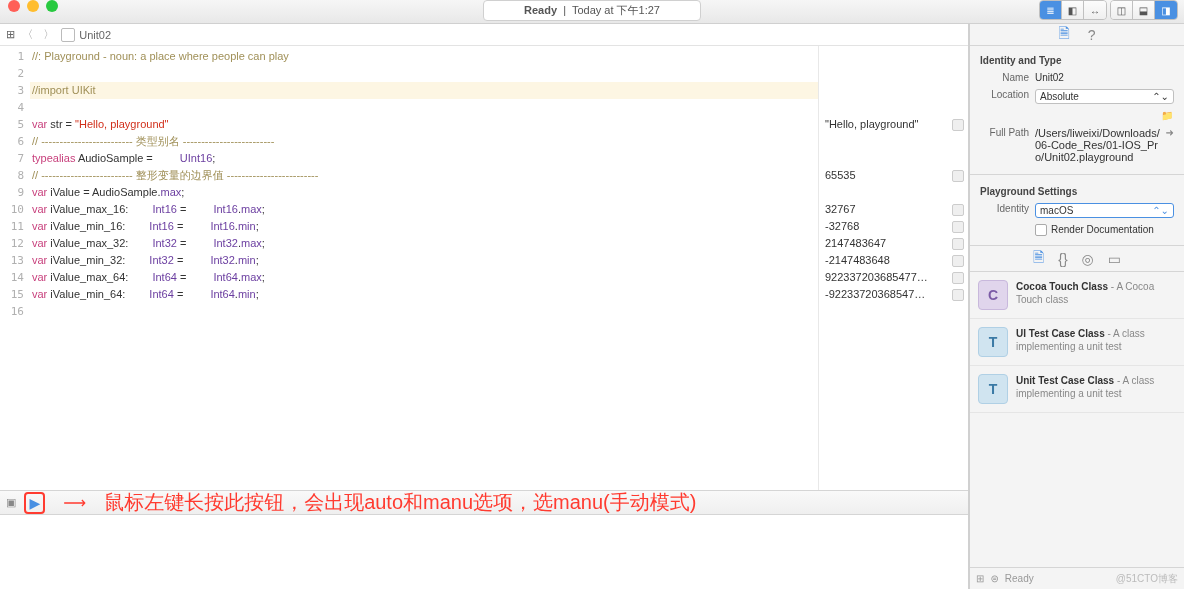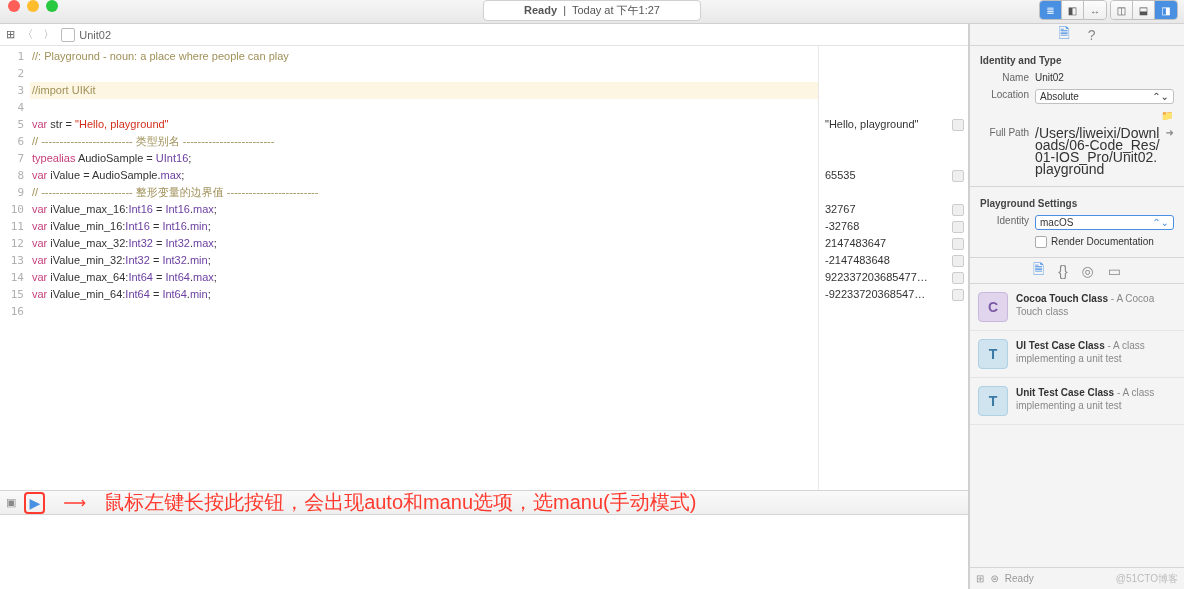--- a/index.html
+++ b/index.html
@@ -20,21 +20,21 @@
 .jumpbar .nav { color: #999; padding: 0 3px; }
 .fileicon { width: 14px; height: 14px; background: #fff; border: 1px solid #bbb; border-radius: 2px; display: inline-block; }
 .code-scroll { flex: 1; display: flex; background: #fff; overflow: hidden; }
 .gutters { width: 30px; background: #fff; text-align: right; padding: 2px 6px 0 0; }
 .lno { font: 11px 'Menlo', monospace; color: #b0b0b0; line-height: 17px; height: 17px; }
 .code { flex: 1; padding-top: 2px; }
 .line { font: 11px 'Menlo', monospace; line-height: 17px; height: 17px; white-space: pre; padding-left: 2px; }
 .line.hl { background: #fdf6e3; }
 .c-comment { color: #a09058; }
 .c-key { color: #c8417d; }
-.c-type { color: #6b3ea0; }
+.c-type { color: #6b3ea0; margin-left: 24px; }
 .c-str { color: #d12f1b; }
 .c-prop { color: #6b3ea0; }
 .results { width: 150px; border-left: 1px solid #e8e8e8; padding-top: 2px; }
 .rline { font: 11px 'Menlo', monospace; line-height: 17px; height: 17px; padding-left: 6px; color: #333; display: flex; align-items: center; justify-content: space-between; padding-right: 4px; }
 .rbox { width: 12px; height: 12px; background: #efefef; border: 1px solid #ccc; border-radius: 2px; }
 .bottombar { height: 24px; border-top: 1px solid #d5d5d5; background: linear-gradient(#f9f9f9,#efefef); display: flex; align-items: center; padding: 0 6px; gap: 8px; }
 .playbox { border: 2px solid #ff3b30; border-radius: 4px; padding: 1px 3px; }
 .playbtn { color: #4a90e2; font-size: 14px; }
 .arrow { color: #ff3b30; font-size: 16px; margin: 0 10px; }
 .annotation { color: #ff3b30; font-size: 20px; }
@@ -121,22 +121,22 @@
           <div class="lno">16</div>
         </div>
       <div class="code" id="code">
           <div class="line"><span class="c-comment">//: Playground - noun: a place where people can play</span></div>
           <div class="line"></div>
           <div class="line hl"><span class="c-comment">//import UIKit</span></div>
           <div class="line"></div>
           <div class="line"><span class="c-key">var </span><span>str = </span><span class="c-str">"Hello, playground"</span></div>
           <div class="line"><span class="c-comment">// ------------------------- 类型别名 -------------------------</span></div>
           <div class="line"><span class="c-key">typealias </span><span>AudioSample = </span><span class="c-type">UInt16</span><span>;</span></div>
+          <div class="line"><span class="c-comment">// ------------------------- 整形变量的边界值 -------------------------</span></div>
           <div class="line"><span class="c-key">var </span><span>iValue = AudioSample.</span><span class="c-prop">max</span><span>;</span></div>
-          <div class="line"><span class="c-comment">// ------------------------- 整形变量的边界值 -------------------------</span></div>
           <div class="line"><span class="c-key">var </span><span>iValue_max_16:</span><span class="c-type">Int16</span><span> = </span><span class="c-type">Int16</span><span>.</span><span class="c-prop">max</span><span>;</span></div>
           <div class="line"><span class="c-key">var </span><span>iValue_min_16:</span><span class="c-type">Int16</span><span> = </span><span class="c-type">Int16</span><span>.</span><span class="c-prop">min</span><span>;</span></div>
           <div class="line"><span class="c-key">var </span><span>iValue_max_32:</span><span class="c-type">Int32</span><span> = </span><span class="c-type">Int32</span><span>.</span><span class="c-prop">max</span><span>;</span></div>
           <div class="line"><span class="c-key">var </span><span>iValue_min_32:</span><span class="c-type">Int32</span><span> = </span><span class="c-type">Int32</span><span>.</span><span class="c-prop">min</span><span>;</span></div>
           <div class="line"><span class="c-key">var </span><span>iValue_max_64:</span><span class="c-type">Int64</span><span> = </span><span class="c-type">Int64</span><span>.</span><span class="c-prop">max</span><span>;</span></div>
           <div class="line"><span class="c-key">var </span><span>iValue_min_64:</span><span class="c-type">Int64</span><span> = </span><span class="c-type">Int64</span><span>.</span><span class="c-prop">min</span><span>;</span></div>
           <div class="line"></div>
         </div>
       <div class="results" id="results">
           <div class="rline"></div>
@@ -208,21 +208,21 @@
         <div class="insp-select">
           <span>Absolute</span>
             <span>⌃⌄</span>
         </div>
       </div>
       <div class="insp-row" style="justify-content:flex-end">
           <span style="color:#888">📁</span>
         </div>
       <div class="insp-row">
         <div class="insp-label">Full Path</div>
-        <div class="insp-val" style="word-break:break-all;font-size:14px;line-height:12px">/Users/liweixi/Downloads/06-Code_Res/01-IOS_Pro/Unit02.playground</div>
+        <div class="insp-val" style="word-break:break-all;font-size:11px;line-height:12px">/Users/liweixi/Downloads/06-Code_Res/01-IOS_Pro/Unit02.playground</div>
         <span class="gear-tiny">➜</span>
       </div>
     </div>
     <div class="insp-divider"></div>
     <div class="insp-section">
       <div class="insp-header">Playground Settings</div>
       <div class="insp-row">
         <div class="insp-label">Identity</div>
         <div class="insp-select" style="border-color:#4a90e2">
           <span>macOS</span>

